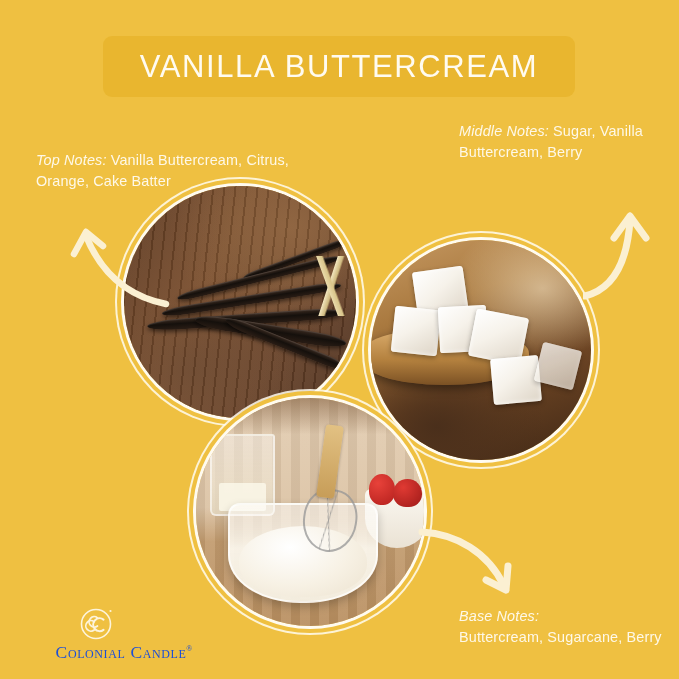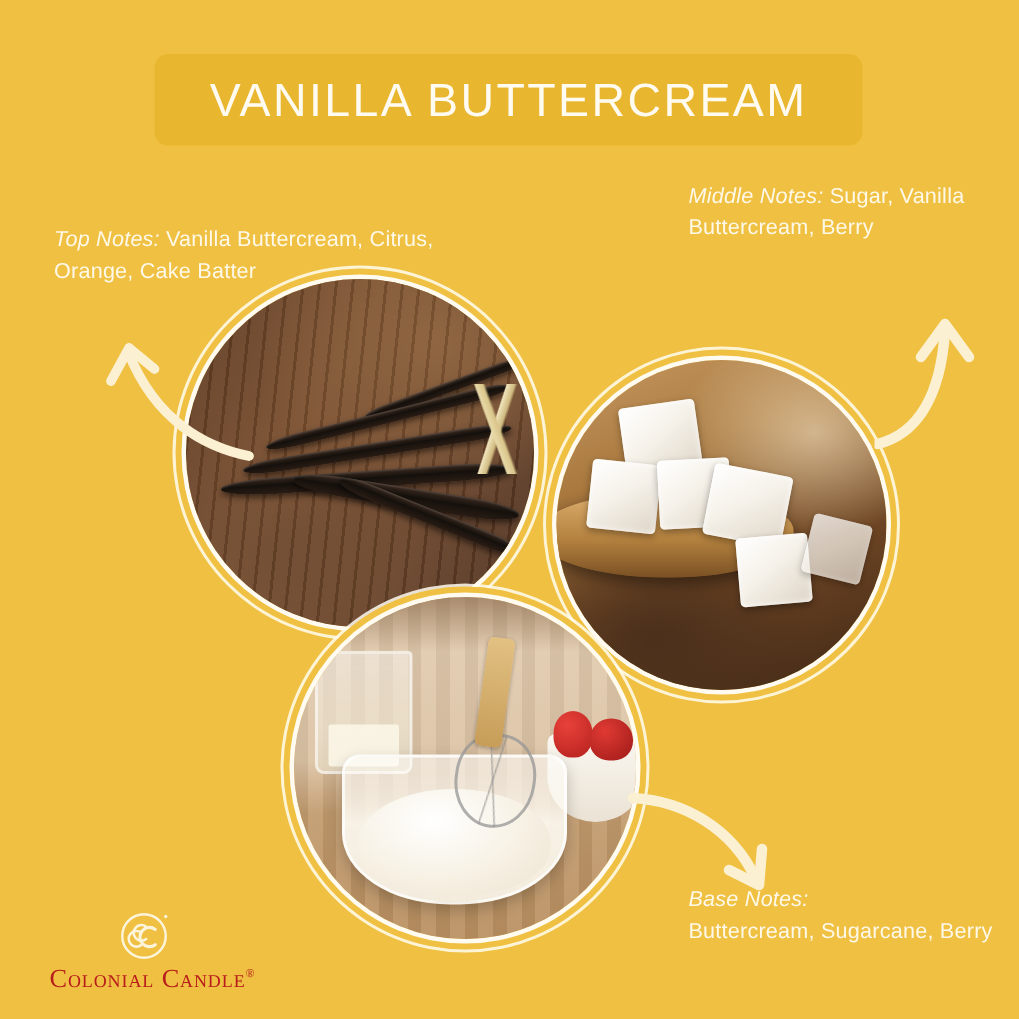--- a/index.html
+++ b/index.html
@@ -44,21 +44,21 @@
     color: #FEF8E8;
     font-size: 14.4px;
     line-height: 1.45;
     letter-spacing: 0.15px;
   }
   .note-label {
     font-style: italic;
   }
   .note-top    { left: 14px;  top: 150px;  width: 270px; margin-left: 22px; }
   .note-middle { left: 459px; top: 121px;  width: 215px; }
-  .note-base   { left: 459px; top: 590px;  width: 215px; }
+  .note-base   { left: 459px; top: 606px;  width: 215px; }
 
   
   .bubble {
     position: absolute;
     border-radius: 50%;
     overflow: hidden;
     box-shadow: 0 0 0 3px #FFFBF0, 0 0 0 7px #EFC041, 0 0 0 9px rgba(255,251,240,.85);
   }
   .bubble .photo {
     position: absolute;
@@ -237,22 +237,22 @@
     left: 46px;
     top: 0;
     width: 35px;
     height: 35px;
   }
   .logo-wordmark {
     position: absolute;
     left: 0;
     top: 36px;
     width: 160px;
-    text-align: left;
-    color: #b91c1c;
+    text-align: right;
+    color: #1d4ed8;
     font-family: "Liberation Serif", serif;
     font-size: 17.5px;
     letter-spacing: 0.6px;
     font-variant: small-caps;
     white-space: nowrap;
   }
   .logo-reg {
     font-size: 8px;
     vertical-align: super;
   }

